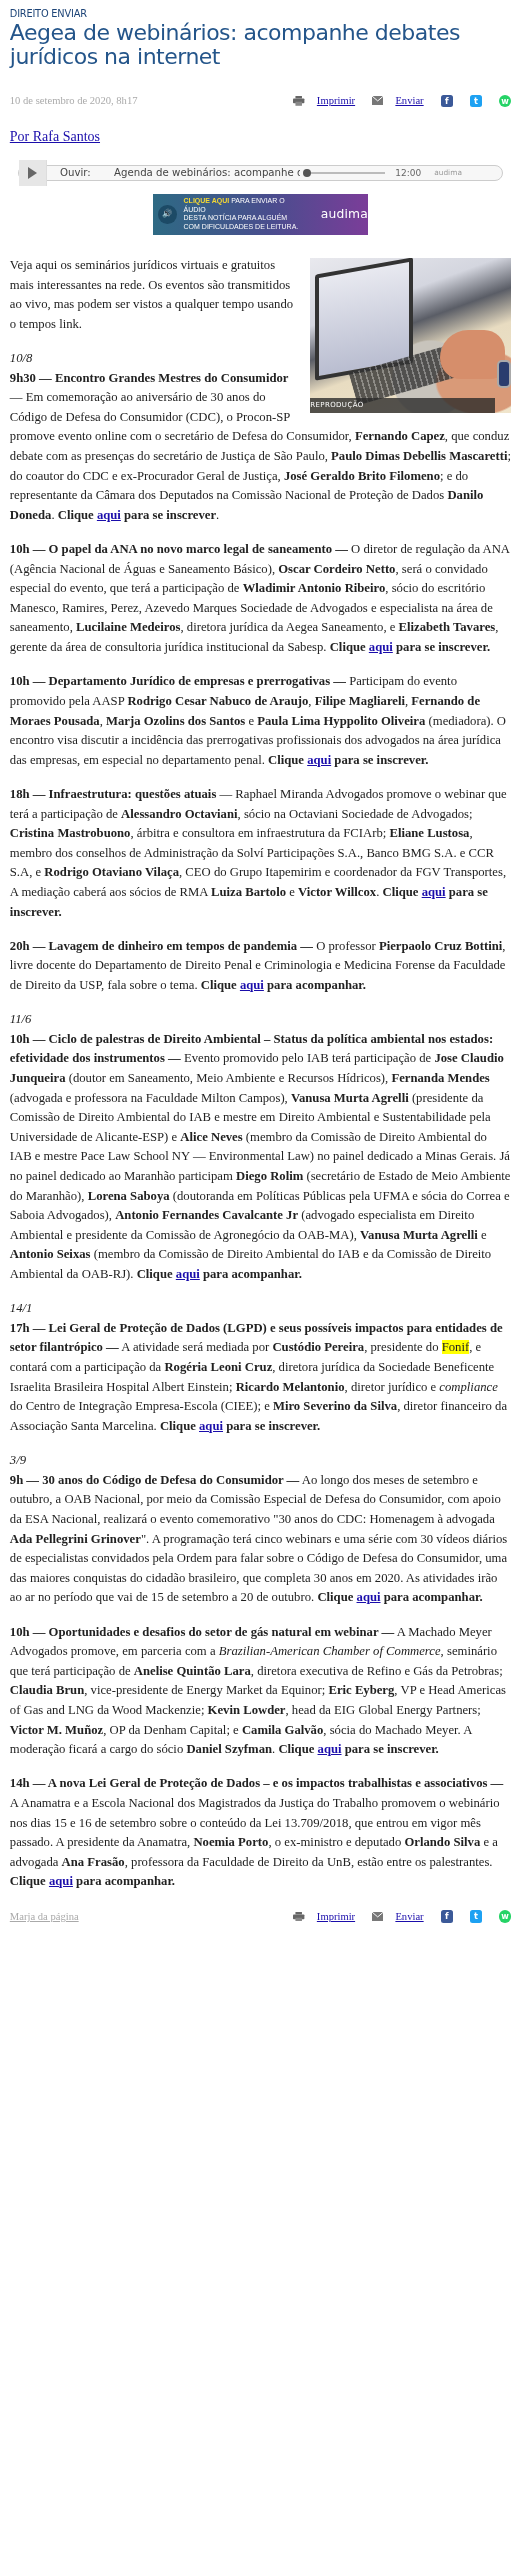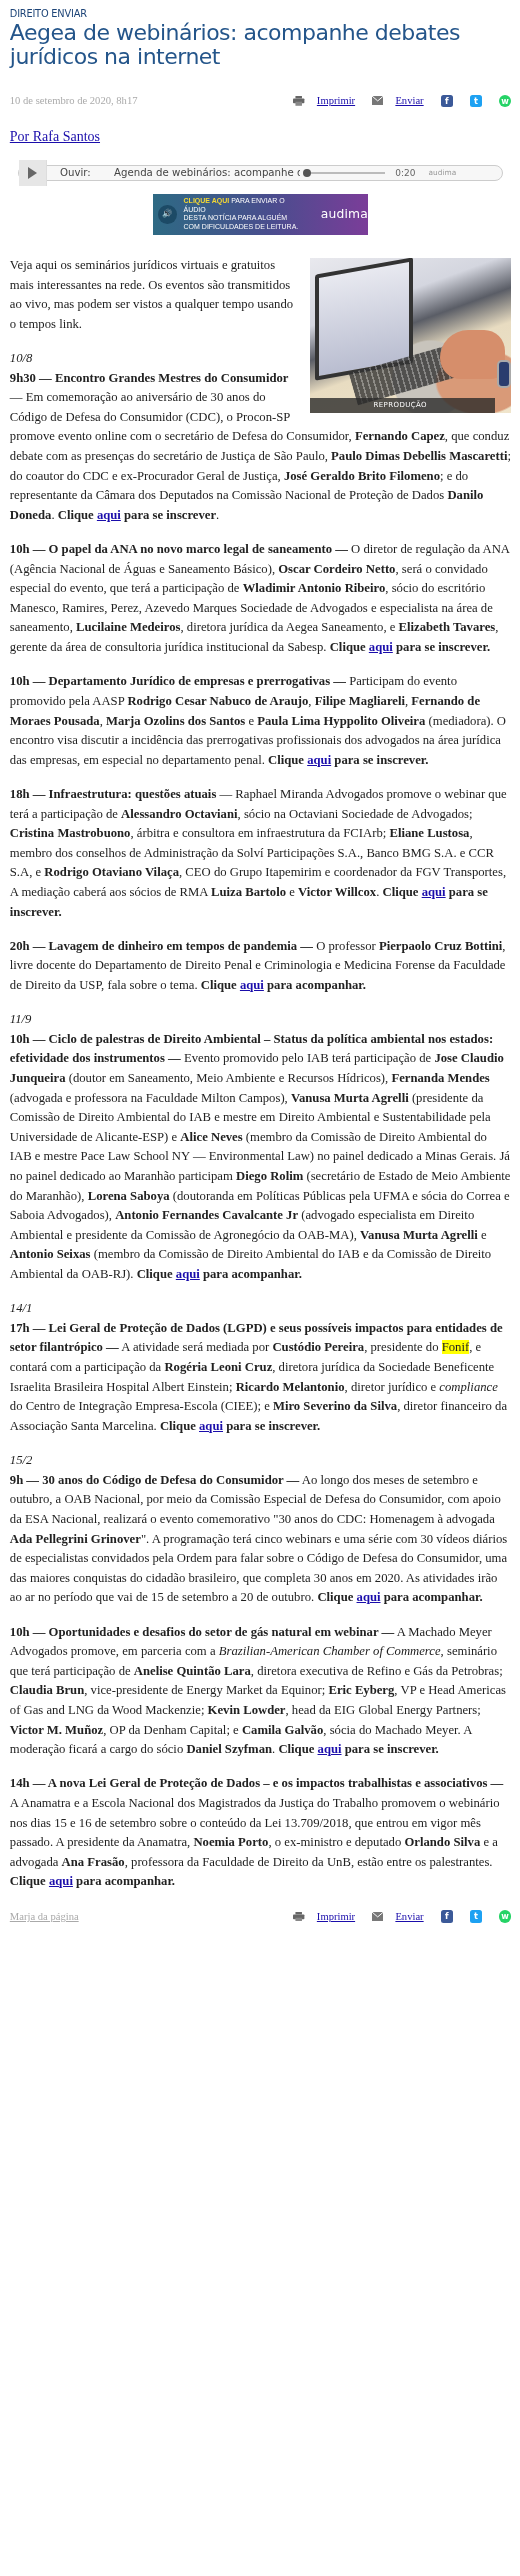--- a/index.html
+++ b/index.html
@@ -82,21 +82,21 @@
       linear-gradient(160deg, #e9e9ee 0%, #d4d6df 30%, #5a5d66 45%, #e8dcc1 60%, #f0e5cc 100%);
   }
   .figure .screen { position:absolute; left:4.9px; top:8.2px; width:98px; height:106px; background: linear-gradient(180deg,#e8e9f0,#b9bdd0); transform: skewY(-10deg); border: 4.9px solid #333; border-radius: 2.5px; }
   .figure .kbd { position:absolute; left:41px; top:98px; width:123px; height:33px; background: repeating-linear-gradient(90deg,#333 0 4.1px,#777 4.1px 5.7px); transform: rotate(-16deg); opacity: 0.8; }
   .figure .hand { position:absolute; right:6.5px; top:72px; width:65px; height:49px; border-radius: 33px 24.5px 16.4px 24.5px; background:#d68e6b; }
   .figure .watch { position:absolute; right:0; top:102px; width:14.7px; height:28px; border-radius: 4.9px; background:#2a3d6e; border: 2.5px solid #aaa; }
   .figure .credit {
     position:absolute; left:0; right:16px; bottom:0; height: 14.7px;
     background: rgba(40,40,40,0.78);
     color:#fff; font-family:"DejaVu Sans",sans-serif; font-size: 7px;
-    text-align:center; padding-right: 4.9px; line-height: 14.7px; letter-spacing: 0.4px;
+    text-align:left; padding-right: 4.9px; line-height: 14.7px; letter-spacing: 0.4px;
   }
   .article p { margin: 0 0 14.7px 0; }
   .article .date-label { font-style: italic; margin: 0; }
   .article a { color:#1a0dab; text-decoration: underline; }
   .article mark { background:#ffff00; color:#222; }
 
   .footer-row {
     display:flex; justify-content: space-between; align-items:center;
     margin-top: 8.2px; height: 19.6px; clear: both;
   }
@@ -145,21 +145,21 @@
 
   <div class="player">
     <div class="play-btn">
       <span class="tri"></span>
     </div>
     <span class="ouvir">Ouvir:</span>
     <span class="audio-title">Agenda de webinários: acompanhe d</span>
     <div class="track">
       <span class="knob"></span>
     </div>
-    <span class="time">0:20</span>
+    <span class="time">12:00</span>
     <span class="brand-small">audima</span>
   </div>
 
   <div class="banner">
     <span class="spk">🔊</span>
     <div>
       <div><span class="yel">CLIQUE AQUI</span><span> PARA ENVIAR O ÁUDIO</span></div>
       <div>DESTA NOTÍCIA PARA ALGUÉM</div>
       <div>COM DIFICULDADES DE LEITURA.</div>
     </div>
@@ -175,25 +175,25 @@
       <div class="credit">REPRODUÇÃO</div>
     </div>
     <div id="article-content">
         <p><span>Veja aqui os seminários jurídicos virtuais e gratuitos mais interessantes na rede. Os eventos são transmitidos ao vivo, mas podem ser vistos a qualquer tempo usando o tempos link.</span></p>
         <p class="date-label" style="margin-bottom: 0px;">10/8</p>
         <p><span style="font-weight: bold;">9h30 — Encontro Grandes Mestres do Consumidor</span><span>  — Em comemoração ao aniversário de 30 anos do Código de Defesa do Consumidor (CDC), o Procon-SP promove evento online com o secretário de Defesa do Consumidor, </span><span style="font-weight: bold;">Fernando Capez</span><span>, que conduz debate com as presenças do secretário de Justiça de São Paulo, </span><span style="font-weight: bold;">Paulo Dimas Debellis Mascaretti</span><span>; do coautor do CDC e ex-Procurador Geral de Justiça, </span><span style="font-weight: bold;">José Geraldo Brito Filomeno</span><span>; e do representante da Câmara dos Deputados na Comissão Nacional de Proteção de Dados </span><span style="font-weight: bold;">Danilo Doneda</span><span>. </span><span style="font-weight: bold;">Clique </span><a href="#" style="font-weight: bold;">aqui</a><span style="font-weight: bold;"> para se inscrever</span><span>.</span></p>
         <p><span style="font-weight: bold;">10h — O papel da ANA no novo marco legal de saneamento —</span><span> O diretor de regulação da ANA (Agência Nacional de Águas e Saneamento Básico), </span><span style="font-weight: bold;">Oscar Cordeiro Netto</span><span>, será o convidado especial do evento, que terá a participação de </span><span style="font-weight: bold;">Wladimir Antonio Ribeiro</span><span>, sócio do escritório Manesco, Ramires, Perez, Azevedo Marques Sociedade de Advogados e especialista na área de saneamento, </span><span style="font-weight: bold;">Lucilaine Medeiros</span><span>, diretora jurídica da Aegea Saneamento, e </span><span style="font-weight: bold;">Elizabeth Tavares</span><span>, gerente da área de consultoria jurídica institucional da Sabesp. </span><span style="font-weight: bold;">Clique </span><a href="#" style="font-weight: bold;">aqui</a><span style="font-weight: bold;"> para se inscrever.</span></p>
         <p><span style="font-weight: bold;">10h — Departamento Jurídico de empresas e prerrogativas —</span><span> Participam do evento promovido pela AASP </span><span style="font-weight: bold;">Rodrigo Cesar Nabuco de Araujo</span><span>, </span><span style="font-weight: bold;">Filipe Magliareli</span><span>, </span><span style="font-weight: bold;">Fernando de Moraes Pousada</span><span>, </span><span style="font-weight: bold;">Marja Ozolins dos Santos</span><span> e </span><span style="font-weight: bold;">Paula Lima Hyppolito Oliveira</span><span> (mediadora). O encontro visa discutir a incidência das prerrogativas profissionais dos advogados na área jurídica das empresas, em especial no departamento penal. </span><span style="font-weight: bold;">Clique </span><a href="#" style="font-weight: bold;">aqui</a><span style="font-weight: bold;"> para se inscrever.</span></p>
         <p><span style="font-weight: bold;">18h — Infraestrutura: questões atuais</span><span> — Raphael Miranda Advogados promove o webinar que terá a participação de </span><span style="font-weight: bold;">Alessandro Octaviani</span><span>, sócio na Octaviani Sociedade de Advogados; </span><span style="font-weight: bold;">Cristina Mastrobuono</span><span>, árbitra e consultora em infraestrutura da FCIArb; </span><span style="font-weight: bold;">Eliane Lustosa</span><span>, membro dos conselhos de Administração da Solví Participações S.A., Banco BMG S.A. e CCR S.A, e </span><span style="font-weight: bold;">Rodrigo Otaviano Vilaça</span><span>, CEO do Grupo Itapemirim e coordenador da FGV Transportes, A mediação caberá aos sócios de RMA </span><span style="font-weight: bold;">Luiza Bartolo</span><span> e </span><span style="font-weight: bold;">Victor Willcox</span><span>. </span><span style="font-weight: bold;">Clique </span><a href="#" style="font-weight: bold;">aqui</a><span style="font-weight: bold;"> para se inscrever.</span></p>
         <p><span style="font-weight: bold;">20h — Lavagem de dinheiro em tempos de pandemia —</span><span>  O professor </span><span style="font-weight: bold;">Pierpaolo Cruz Bottini</span><span>, livre docente do Departamento de Direito Penal e Criminologia e Medicina Forense da Faculdade de Direito da USP, fala sobre o tema. </span><span style="font-weight: bold;">Clique </span><a href="#" style="font-weight: bold;">aqui</a><span style="font-weight: bold;"> para acompanhar.</span></p>
-        <p class="date-label" style="margin-bottom: 0px;">11/9</p>
+        <p class="date-label" style="margin-bottom: 0px;">11/6</p>
         <p><span style="font-weight: bold;">10h — Ciclo de palestras de Direito Ambiental – Status da política ambiental nos estados: efetividade dos instrumentos —</span><span> Evento promovido pelo IAB terá participação de </span><span style="font-weight: bold;">Jose Claudio Junqueira</span><span> (doutor em Saneamento, Meio Ambiente e Recursos Hídricos), </span><span style="font-weight: bold;">Fernanda Mendes</span><span> (advogada e professora na Faculdade Milton Campos),  </span><span style="font-weight: bold;">Vanusa Murta Agrelli</span><span> (presidente da Comissão de Direito Ambiental do IAB e mestre em Direito Ambiental e Sustentabilidade pela Universidade de Alicante-ESP) e </span><span style="font-weight: bold;">Alice Neves</span><span> (membro da Comissão de Direito Ambiental do IAB e mestre Pace Law School NY — Environmental Law) no painel dedicado a Minas Gerais. Já no painel dedicado ao Maranhão participam </span><span style="font-weight: bold;">Diego Rolim</span><span> (secretário de Estado de Meio Ambiente do Maranhão), </span><span style="font-weight: bold;">Lorena Saboya</span><span> (doutoranda em Políticas Públicas pela UFMA e sócia do Correa e Saboia Advogados), </span><span style="font-weight: bold;">Antonio Fernandes Cavalcante Jr</span><span> (advogado especialista em Direito Ambiental e presidente da Comissão de Agronegócio da OAB-MA), </span><span style="font-weight: bold;">Vanusa Murta Agrelli</span><span> e </span><span style="font-weight: bold;">Antonio Seixas</span><span> (membro da Comissão de Direito Ambiental do IAB e da Comissão de Direito Ambiental da OAB-RJ). </span><span style="font-weight: bold;">Clique </span><a href="#" style="font-weight: bold;">aqui</a><span style="font-weight: bold;"> para acompanhar.</span></p>
         <p class="date-label" style="margin-bottom: 0px;">14/1</p>
         <p><span style="font-weight: bold;">17h — Lei Geral de Proteção de Dados (LGPD) e seus possíveis impactos para entidades de setor filantrópico —</span><span> A atividade será mediada por </span><span style="font-weight: bold;">Custódio Pereira</span><span>, presidente do </span><mark>Fonif</mark><span>, e contará com a participação da </span><span style="font-weight: bold;">Rogéria Leoni Cruz</span><span>, diretora jurídica da Sociedade Beneficente Israelita Brasileira Hospital Albert Einstein; </span><span style="font-weight: bold;">Ricardo Melantonio</span><span>, diretor jurídico e </span><span style="font-style: italic;">compliance</span><span> do Centro de Integração Empresa-Escola (CIEE); e </span><span style="font-weight: bold;">Miro Severino da Silva</span><span>, diretor financeiro da Associação Santa Marcelina. </span><span style="font-weight: bold;">Clique </span><a href="#" style="font-weight: bold;">aqui</a><span style="font-weight: bold;"> para se inscrever.</span></p>
-        <p class="date-label" style="margin-bottom: 0px;">15/2</p>
+        <p class="date-label" style="margin-bottom: 0px;">3/9</p>
         <p><span style="font-weight: bold;">9h — 30 anos do Código de Defesa do Consumidor —</span><span> Ao longo dos meses de setembro e outubro, a OAB Nacional, por meio da Comissão Especial de Defesa do Consumidor, com apoio da ESA Nacional, realizará o evento comemorativo "30 anos do CDC: Homenagem à advogada </span><span style="font-weight: bold;">Ada Pellegrini Grinover</span><span>". A programação terá cinco webinars e uma série com 30 vídeos diários de especialistas convidados pela Ordem para falar sobre o Código de Defesa do Consumidor, uma das maiores conquistas do cidadão brasileiro, que completa 30 anos em 2020. As atividades irão ao ar no período que vai de 15 de setembro a 20 de outubro. </span><span style="font-weight: bold;">Clique </span><a href="#" style="font-weight: bold;">aqui</a><span style="font-weight: bold;"> para acompanhar.</span></p>
         <p><span style="font-weight: bold;">10h — Oportunidades e desafios do setor de gás natural em webinar —</span><span> A Machado Meyer Advogados promove, em parceria com a </span><span style="font-style: italic;">Brazilian-American Chamber of Commerce</span><span>, seminário que terá participação de </span><span style="font-weight: bold;">Anelise Quintão Lara</span><span>, diretora executiva de Refino e Gás da Petrobras; </span><span style="font-weight: bold;">Claudia Brun</span><span>, vice-presidente de Energy Market da Equinor; </span><span style="font-weight: bold;">Eric Eyberg</span><span>, VP e Head Americas of Gas and LNG da Wood Mackenzie; </span><span style="font-weight: bold;">Kevin Lowder</span><span>, head da EIG Global Energy Partners; </span><span style="font-weight: bold;">Victor M. Muñoz</span><span>, OP da Denham Capital; e </span><span style="font-weight: bold;">Camila Galvão</span><span>, sócia do Machado Meyer. A moderação ficará a cargo do sócio </span><span style="font-weight: bold;">Daniel Szyfman</span><span>. </span><span style="font-weight: bold;">Clique </span><a href="#" style="font-weight: bold;">aqui</a><span style="font-weight: bold;"> para se inscrever.</span></p>
         <p><span style="font-weight: bold;">14h — A nova Lei Geral de Proteção de Dados – e os impactos trabalhistas e associativos —</span><span>  A Anamatra e a Escola Nacional dos Magistrados da Justiça do Trabalho promovem o webinário nos dias 15 e 16 de setembro sobre o conteúdo da Lei 13.709/2018, que entrou em vigor mês passado. A presidente da Anamatra, </span><span style="font-weight: bold;">Noemia Porto</span><span>, o ex-ministro e deputado </span><span style="font-weight: bold;">Orlando Silva</span><span> e a advogada </span><span style="font-weight: bold;">Ana Frasão</span><span>, professora da Faculdade de Direito da UnB, estão entre os palestrantes. </span><span style="font-weight: bold;">Clique </span><a href="#" style="font-weight: bold;">aqui</a><span style="font-weight: bold;"> para acompanhar.</span></p>
       </div>
   </div>
 
   <div class="footer-row">
     <a href="#" class="top-link">Marja da página</a>
     <div class="tools">
       <span class="tool-ico">

